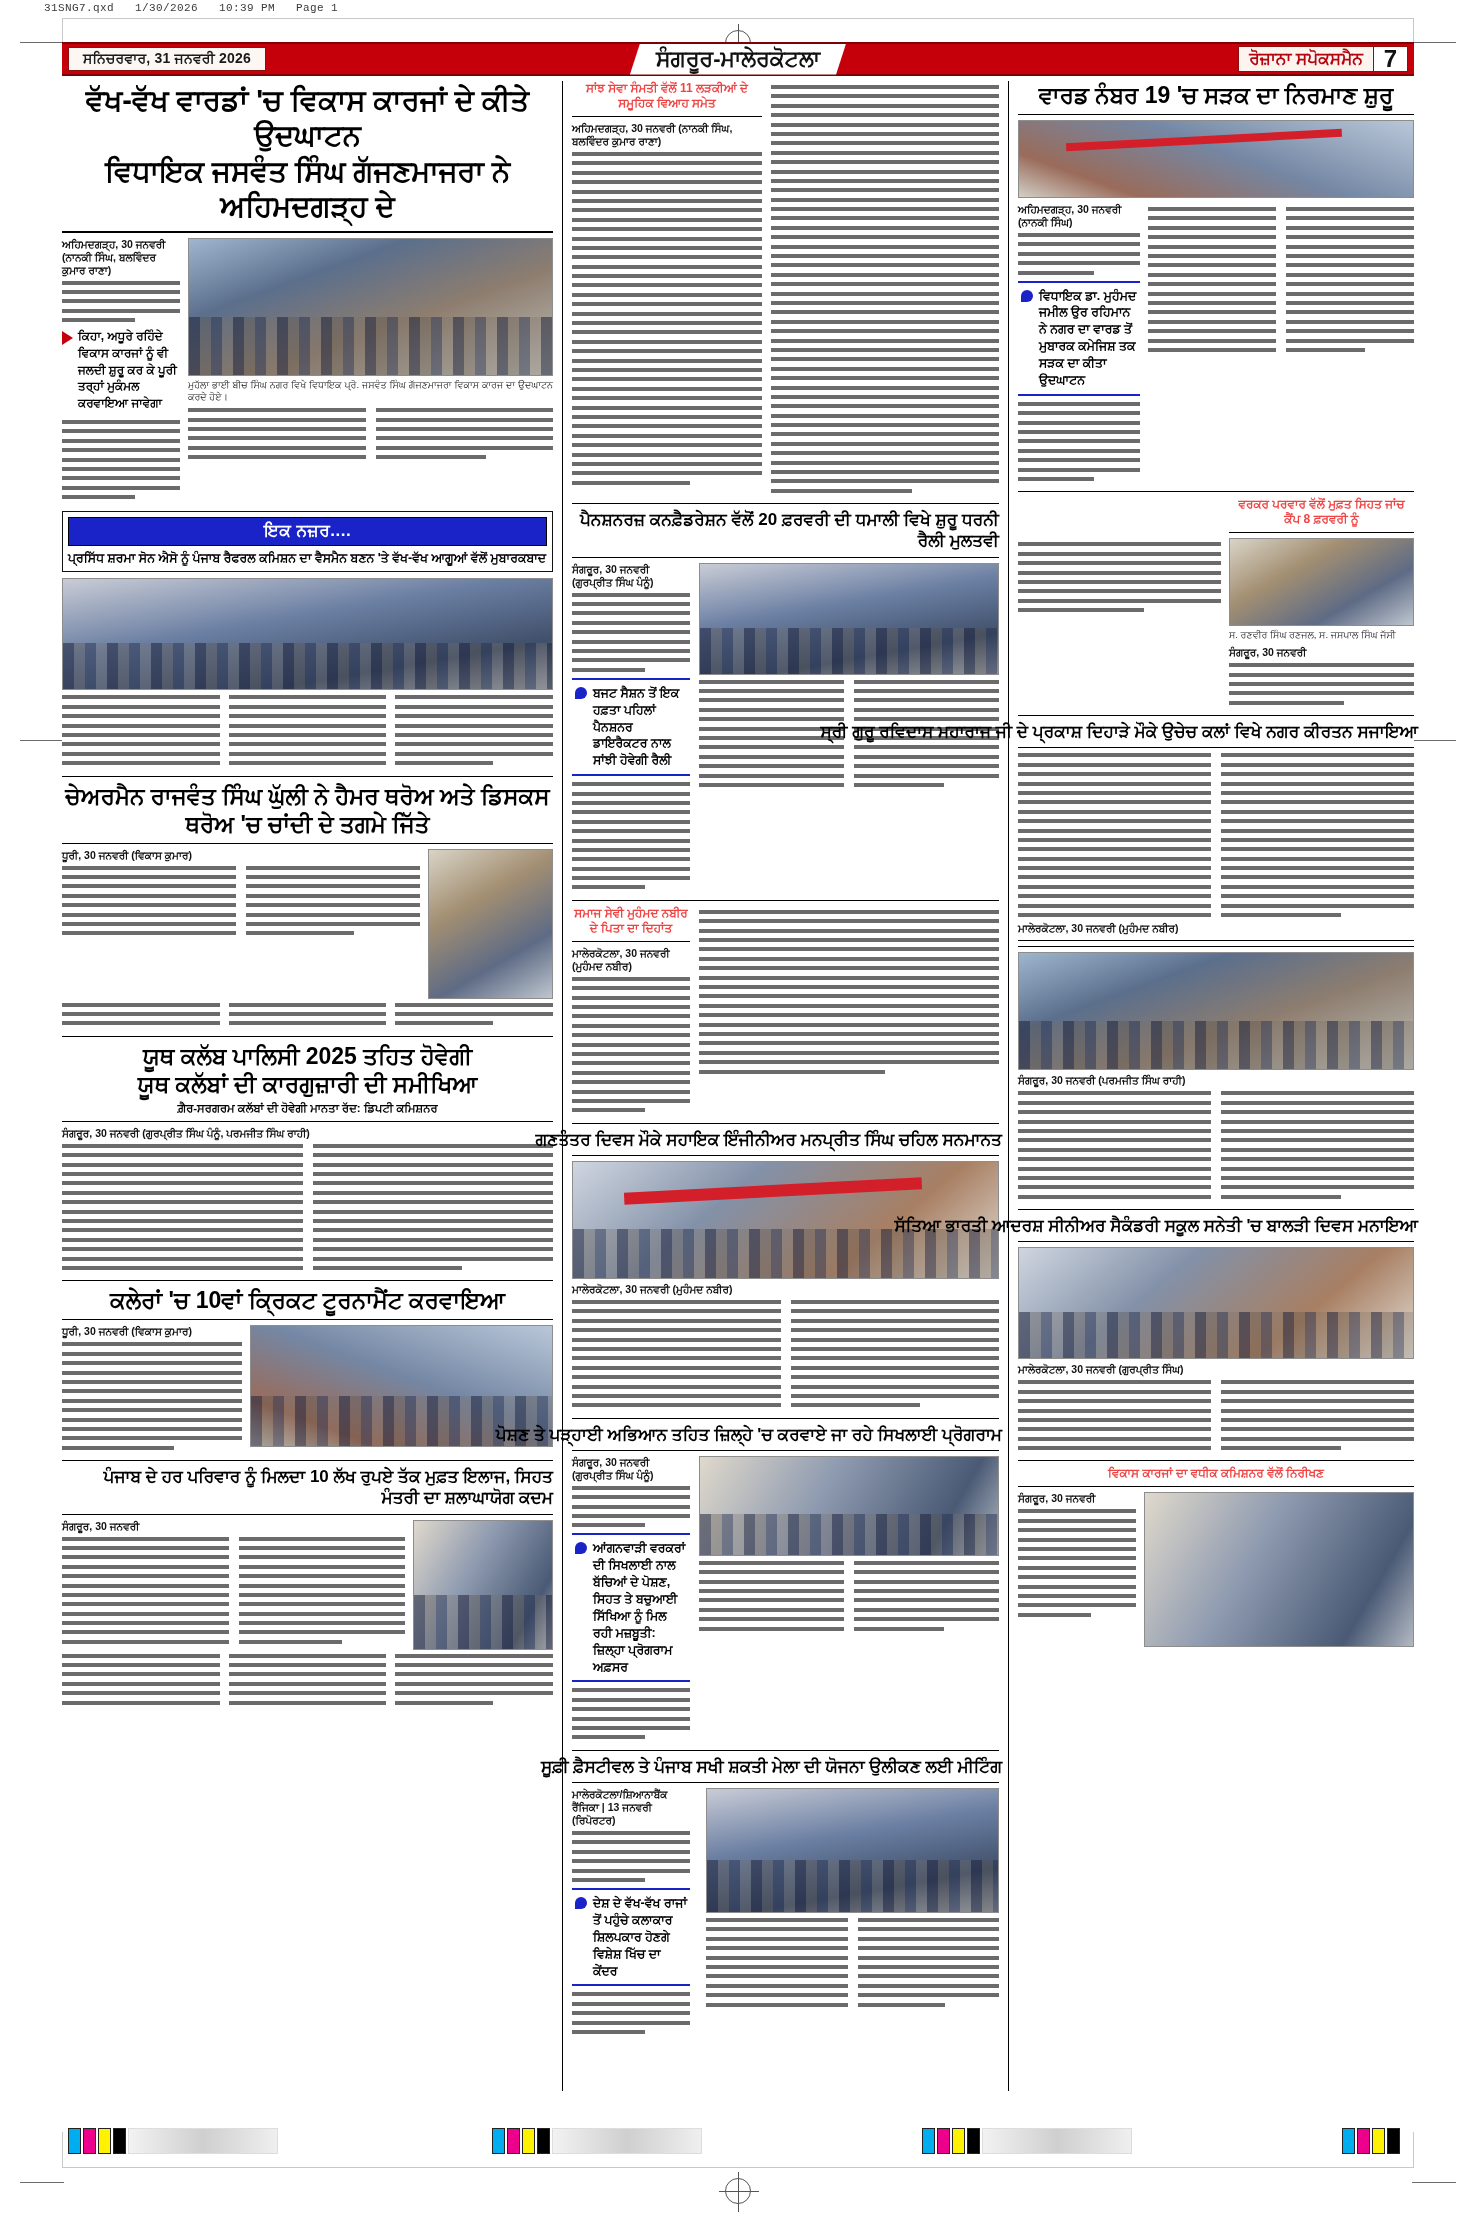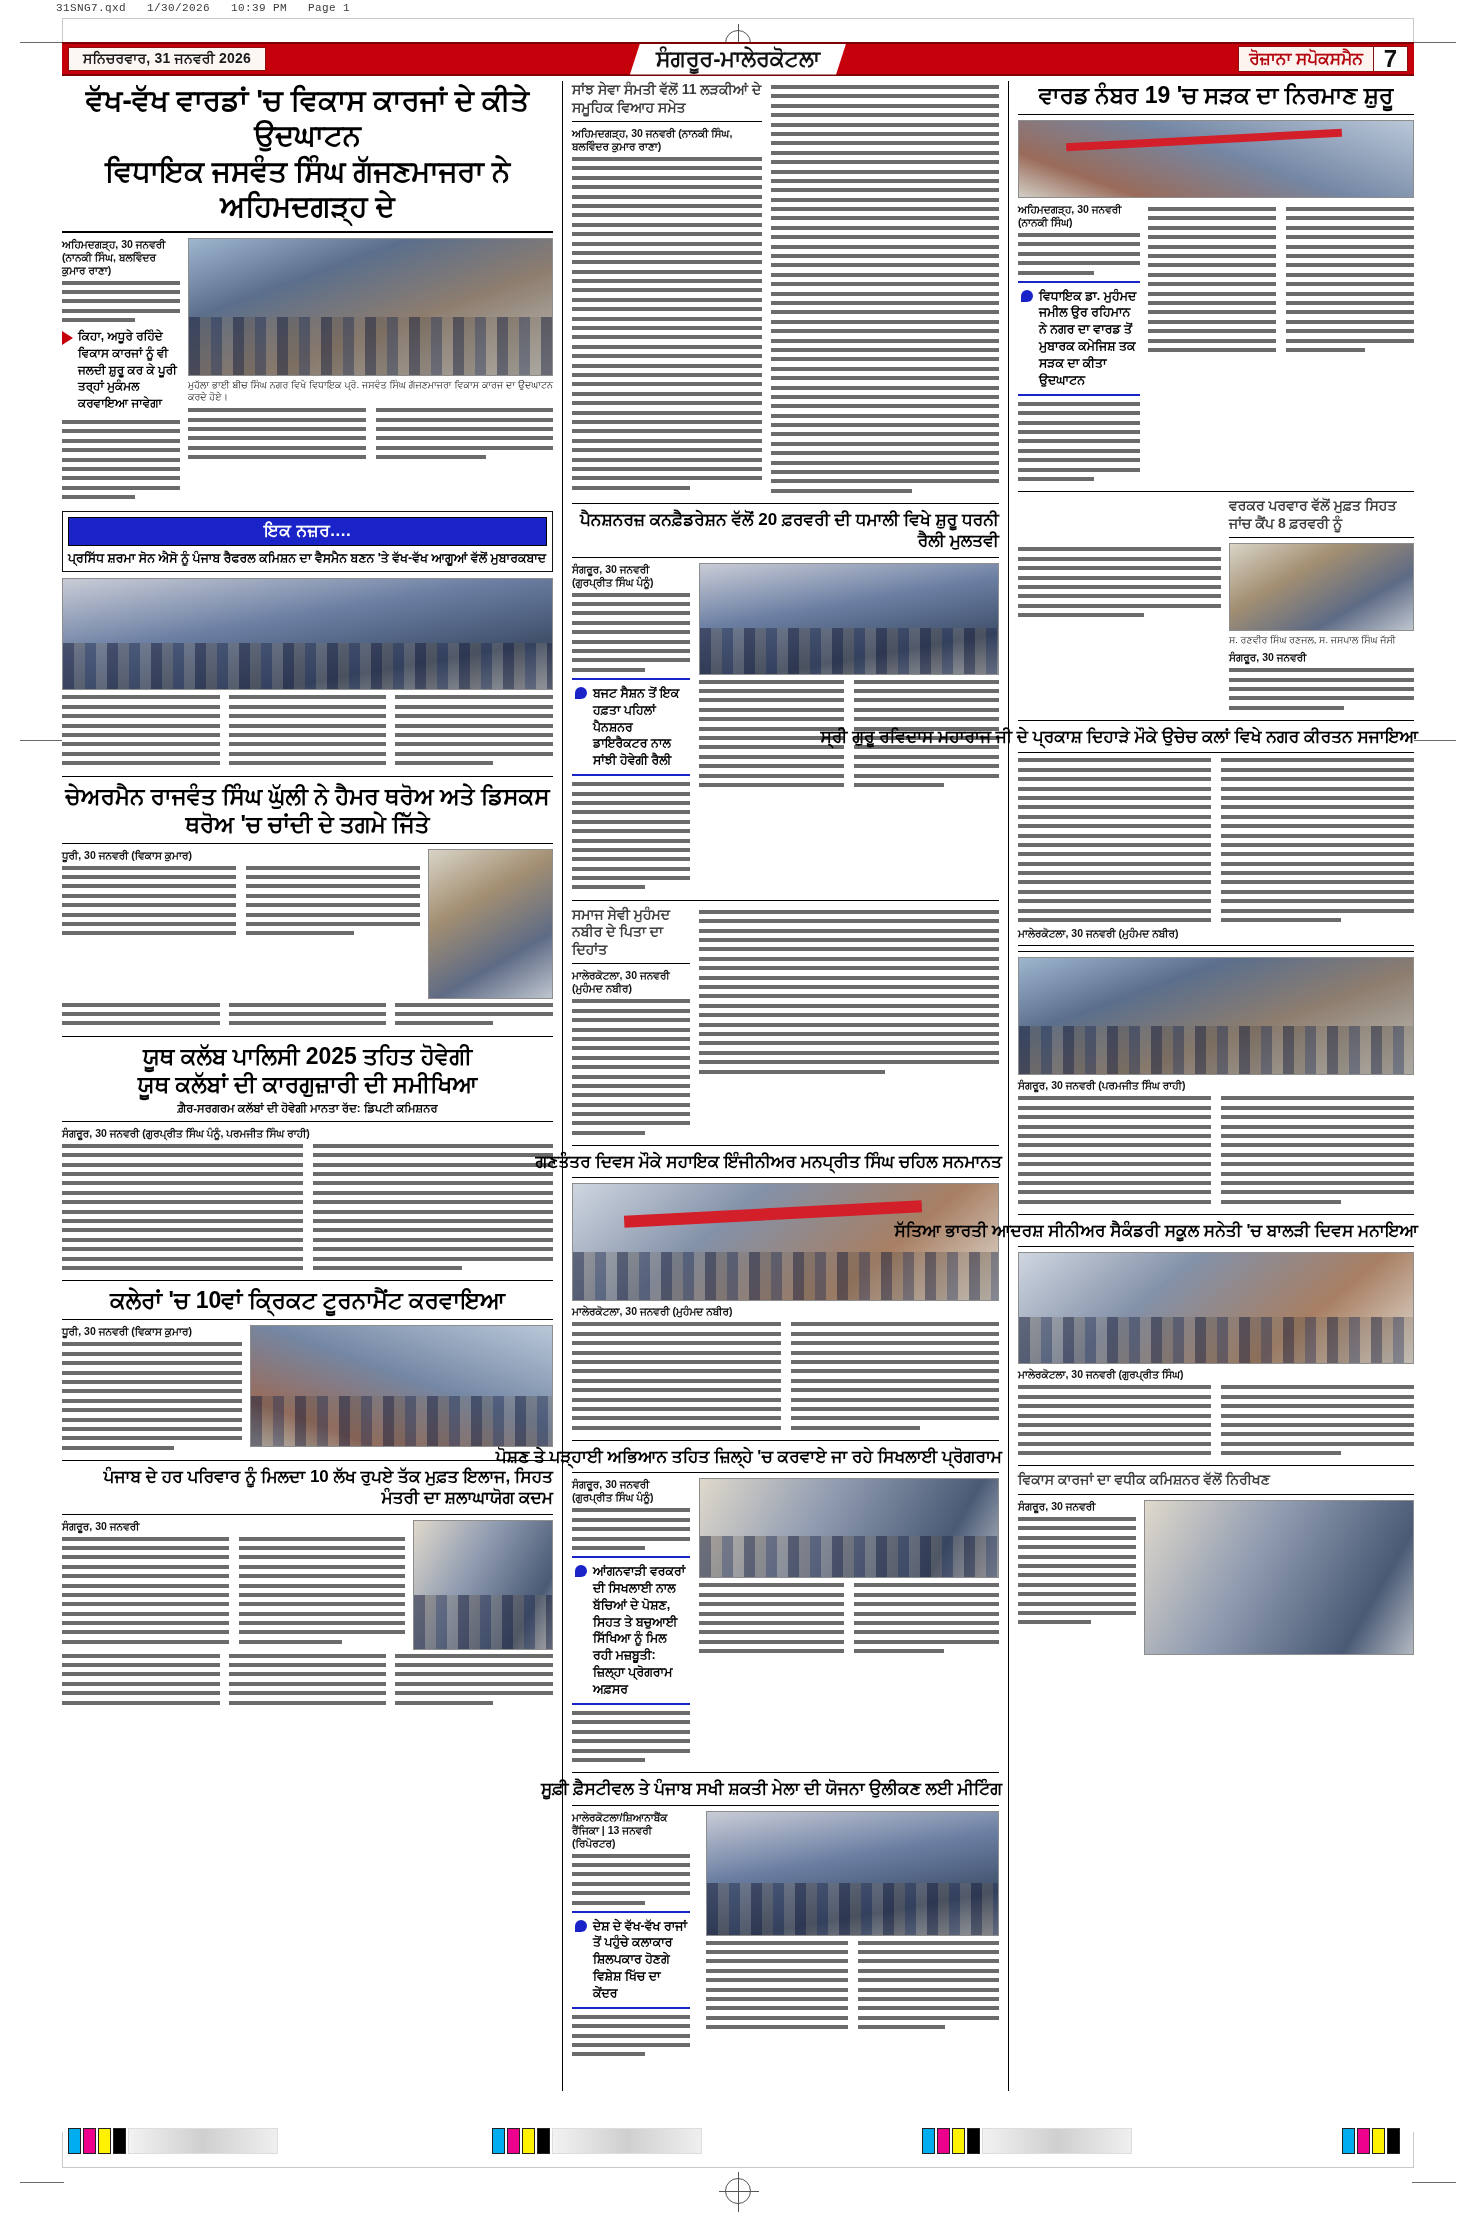--- a/index.html
+++ b/index.html
@@ -7,21 +7,21 @@
   body {
     width:1476px; height:2235px;
     background:#ffffff;
     font-family:"Liberation Sans", sans-serif;
     position:relative;
     overflow:hidden;
   }
 
   
   #page-slug{
-    position:absolute; left:56px; top:2px;
+    position:absolute; left:44px; top:2px;
     font-family:"Liberation Mono", monospace;
     font-size:11px; color:#3a3a3a; letter-spacing:.4px;
     white-space:pre;
   }
   .crop-frame{
     position:absolute; left:62px; top:18px;
     width:1352px; height:2150px;
     border:1px solid #c9c9c9;
   }
   .reg-mark{
@@ -86,21 +86,21 @@
   
   .grid{ display:flex; gap:0; height:2010px; }
   .col{ position:relative; }
   .col-left{   width:500px; padding-right:9px; }
   .col-mid{    width:446px; padding:0 9px; border-left:1px solid #000; }
   .col-right{  width:406px; padding-left:9px; border-left:1px solid #000; }
 
   .hl-xl{ font-size:29px; font-weight:bold; line-height:1.22; text-align:center; color:#000; }
   .hl-lg{ font-size:23px; font-weight:bold; line-height:1.22; text-align:center; color:#000; }
   .hl-md{ font-size:17px; font-weight:bold; line-height:1.25; text-align:right; color:#000; }
-  .hl-sm{ font-size:14px; font-weight:bold; line-height:1.25; color:#404040; }
+  .hl-sm{ font-size:12px; font-weight:bold; line-height:1.25; text-align:center; color:#ef4444; }
   .subhl{ font-size:11.5px; font-weight:bold; text-align:center; line-height:1.3; margin:3px 0 2px; }
 
   .rule{ border-top:1px solid #000; margin:5px 0; }
   .rule-thick{ border-top:2.5px solid #000; margin:6px 0 5px; }
 
   
   .body{ margin-top:4px; }
   .body .tline{
     height:4px; background:#4a4a4a; margin-bottom:5.4px;
     opacity:.82;

